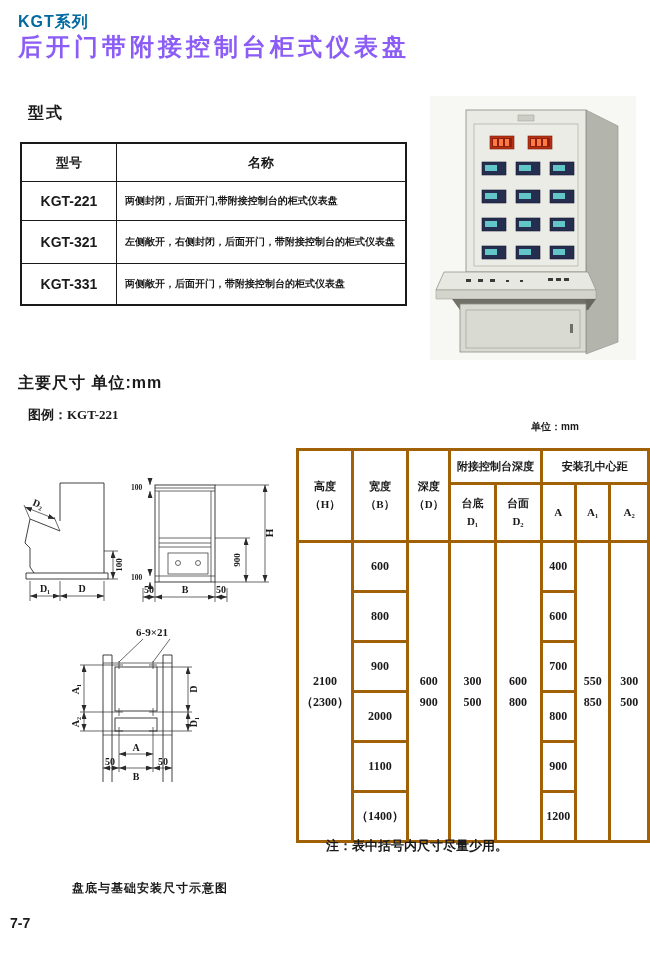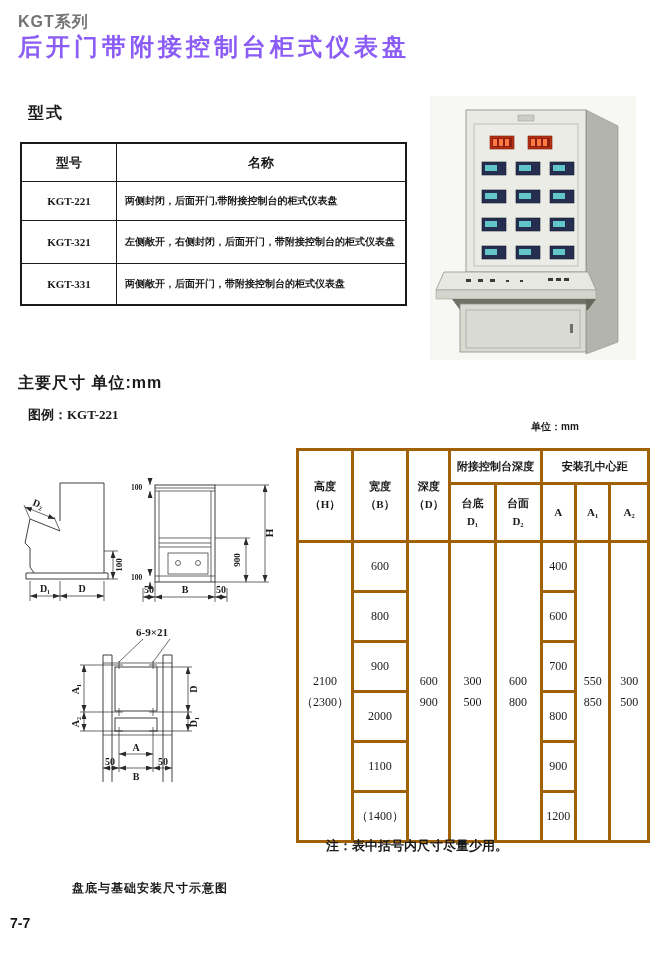--- a/index.html
+++ b/index.html
@@ -3,45 +3,45 @@
 <meta charset="utf-8">
 <style>
   html,body{margin:0;padding:0;background:#e8e8e8;}
   .page{
     position:relative;width:650px;height:977px;margin:0 auto;
     background:#ffffff;overflow:hidden;
     font-family:"Liberation Sans",sans-serif;color:#1a1a1a;
   }
   .abs{position:absolute;}
   
-  .series{left:18px;top:12px;font-size:16px;font-weight:bold;color:#737373;letter-spacing:1px;}
+  .series{left:18px;top:12px;font-size:16px;font-weight:bold;color:#0369a1;letter-spacing:1px;}
   .doc-title{left:18px;top:31px;font-size:24px;font-weight:bold;color:#8b5cf6;letter-spacing:4px;}
   
   .h-type{left:28px;top:103px;font-size:16px;font-weight:bold;letter-spacing:2px;}
   .h-dims{left:18px;top:373px;font-size:16px;font-weight:bold;letter-spacing:1px;}
   .legend{left:28px;top:406px;font-size:13px;font-weight:bold;font-family:"Liberation Serif",serif;}
   .unit-right{left:470px;top:420px;width:170px;text-align:center;font-size:10px;font-weight:bold;}
   
   .type-table{left:20px;top:142px;border-collapse:collapse;table-layout:fixed;
-    font-family:Liberation Serif, serif;}
+    font-family:Liberation Sans, sans-serif;}
   .type-table td,.type-table th{border:1px solid #1a1a1a;padding:2px 8px;vertical-align:middle;}
   .type-table{border:2px solid #1a1a1a;}
   .type-table th{font-size:13px;font-weight:bold;text-align:center;height:33px;}
-  .type-table td.model{width:78px;text-align:center;font-size:11px;font-weight:bold;}
+  .type-table td.model{width:78px;text-align:center;font-size:14px;font-weight:bold;}
   .type-table td.name{width:272px;text-align:left;font-size:10px;font-weight:bold;line-height:1.45;}
   .type-table tr.r1 td{height:34px;}
   .type-table tr.r2 td{height:42px;}
   .type-table tr.r3 td{height:38px;}
   .type-table tr.r4 td{height:36px;}
   
   .dim-table{left:296px;top:448px;border-collapse:collapse;table-layout:fixed;
     font-family:"Liberation Serif",serif;border:2px solid #1a1a1a;}
   .dim-table td,.dim-table th{border:3px solid #a16207;padding:0 2px;text-align:center;vertical-align:middle;}
   .dim-table th{font-size:11px;font-weight:bold;line-height:1.55;}
-  .dim-table td{font-size:12px;font-weight:normal;line-height:1.7;}
+  .dim-table td{font-size:12px;font-weight:bold;line-height:1.7;}
   .pre{white-space:pre-line;margin-top:37px;}
   .dim-table tr.grp th{height:31px;}
   .dim-table tr.sub th{height:55px;}
   .dim-table tr.body td{height:47px;}
   
   .caption{left:72px;top:836px;font-size:12px;font-weight:bold;letter-spacing:1px;margin-top:44px;}
   .note{left:326px;top:837px;font-size:13px;font-weight:bold;}
   .page-num{left:10px;top:915px;width:650px;text-align:left;font-size:14px;font-weight:bold;}
   
   svg{display:block;}

